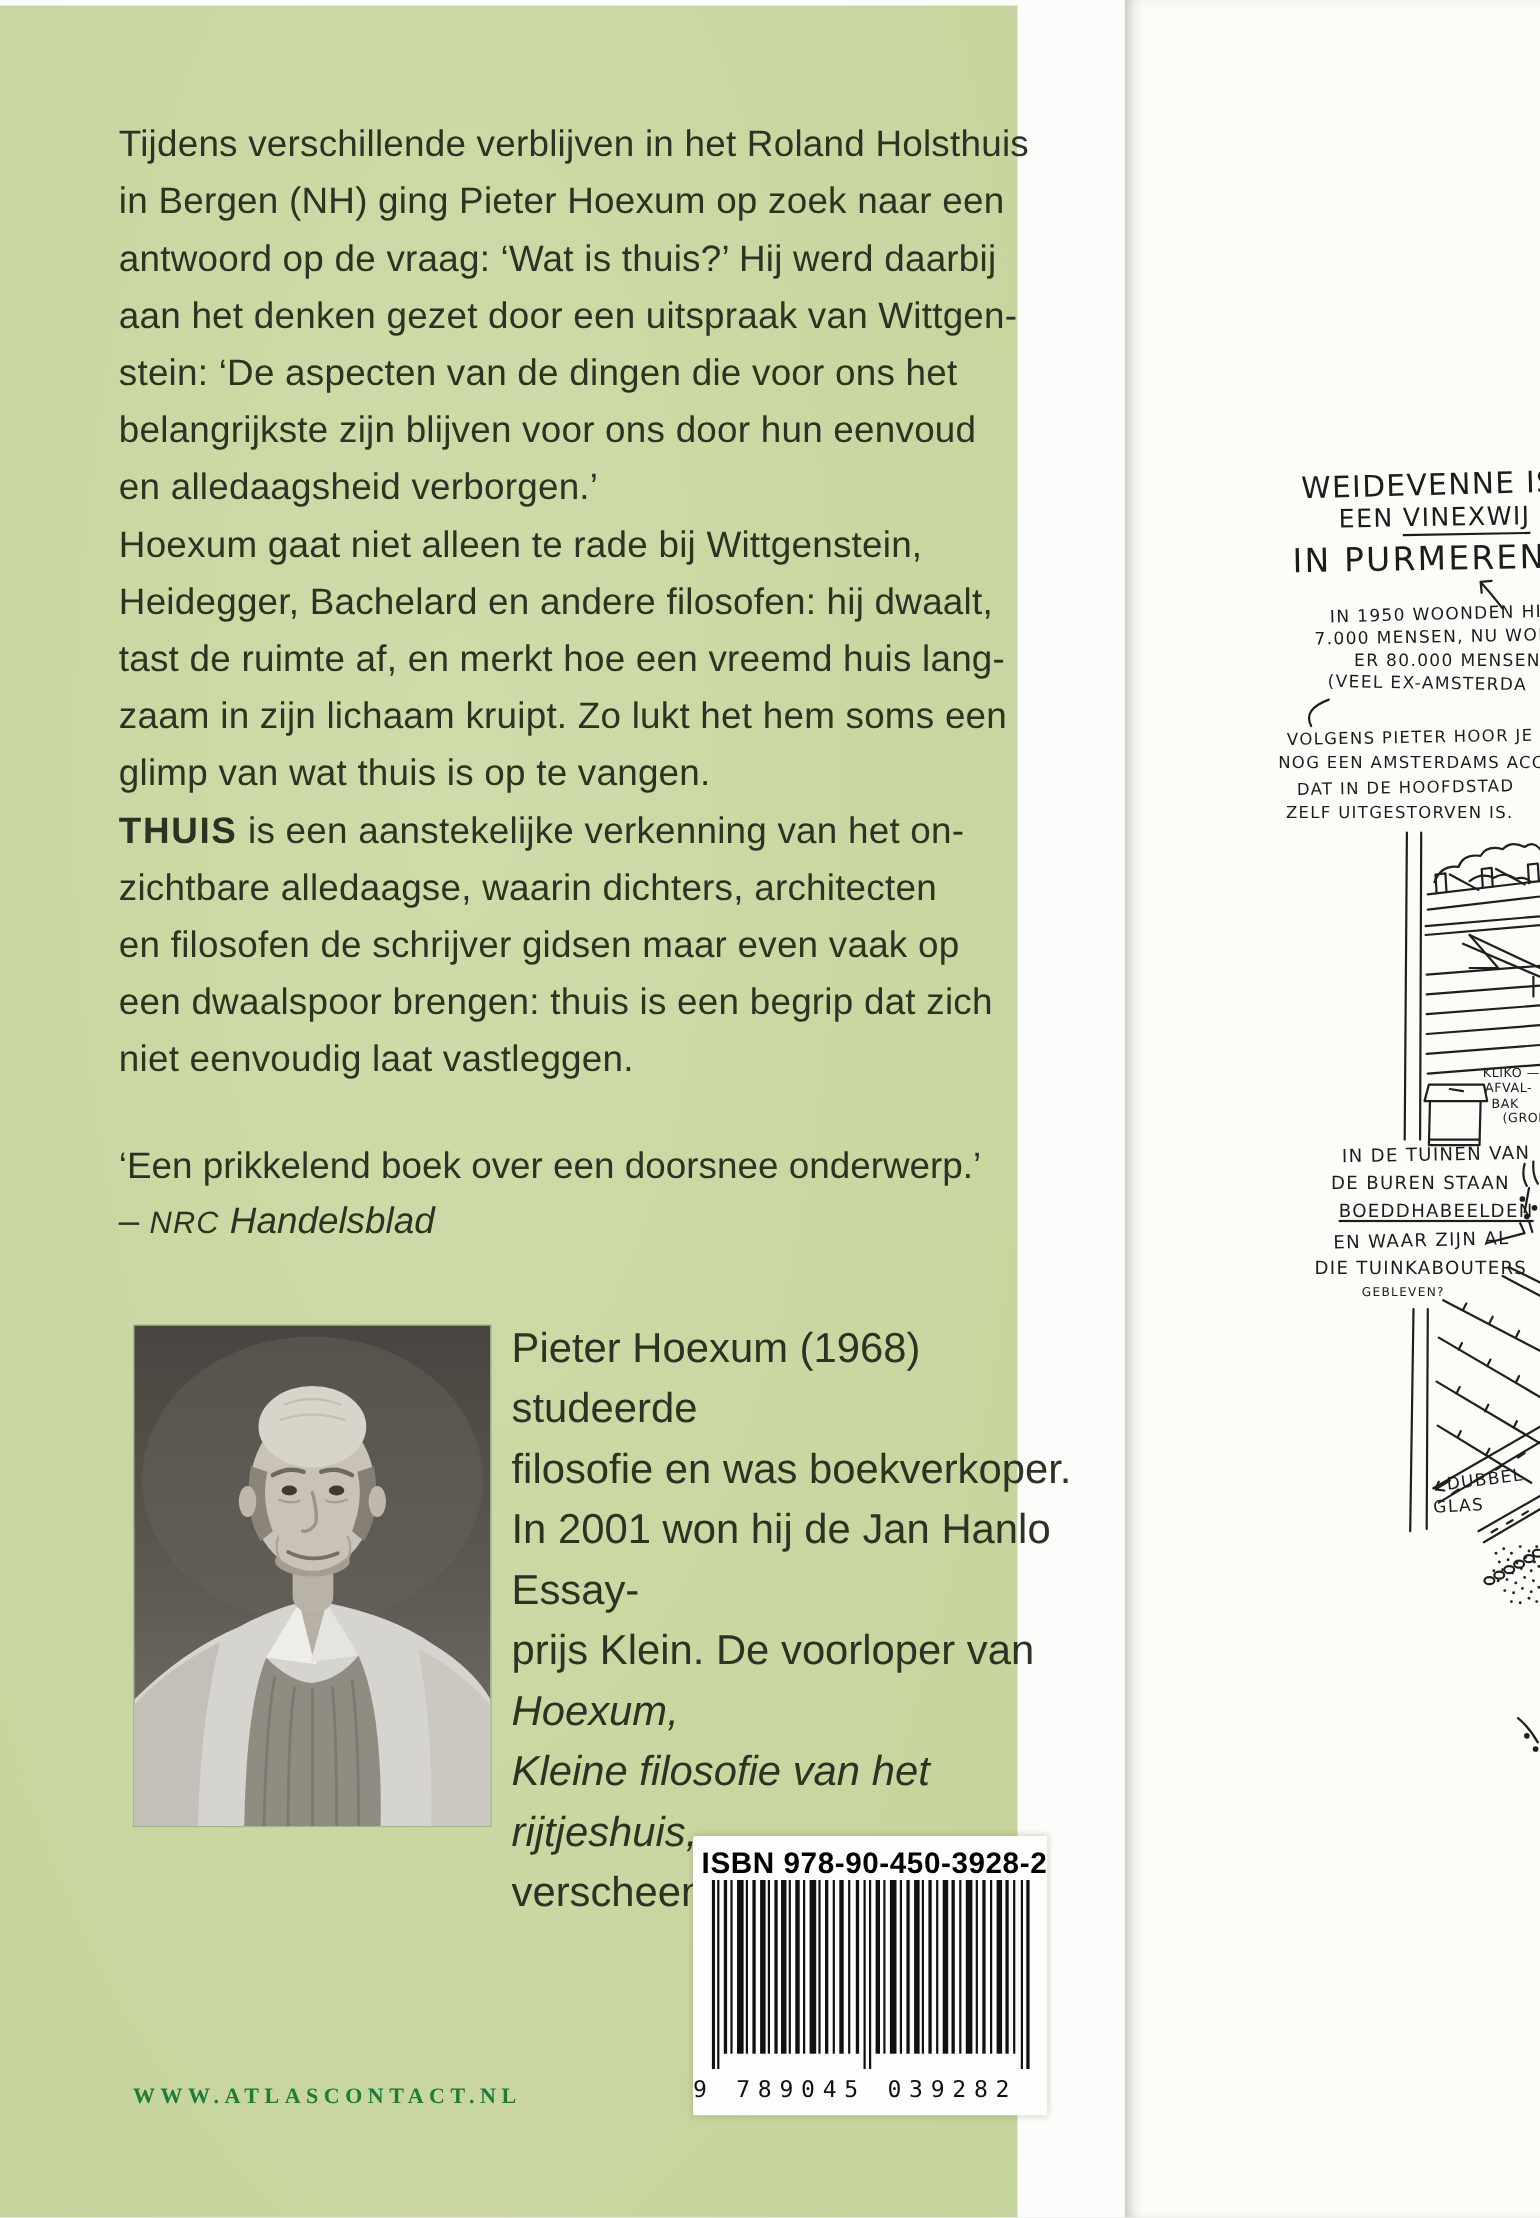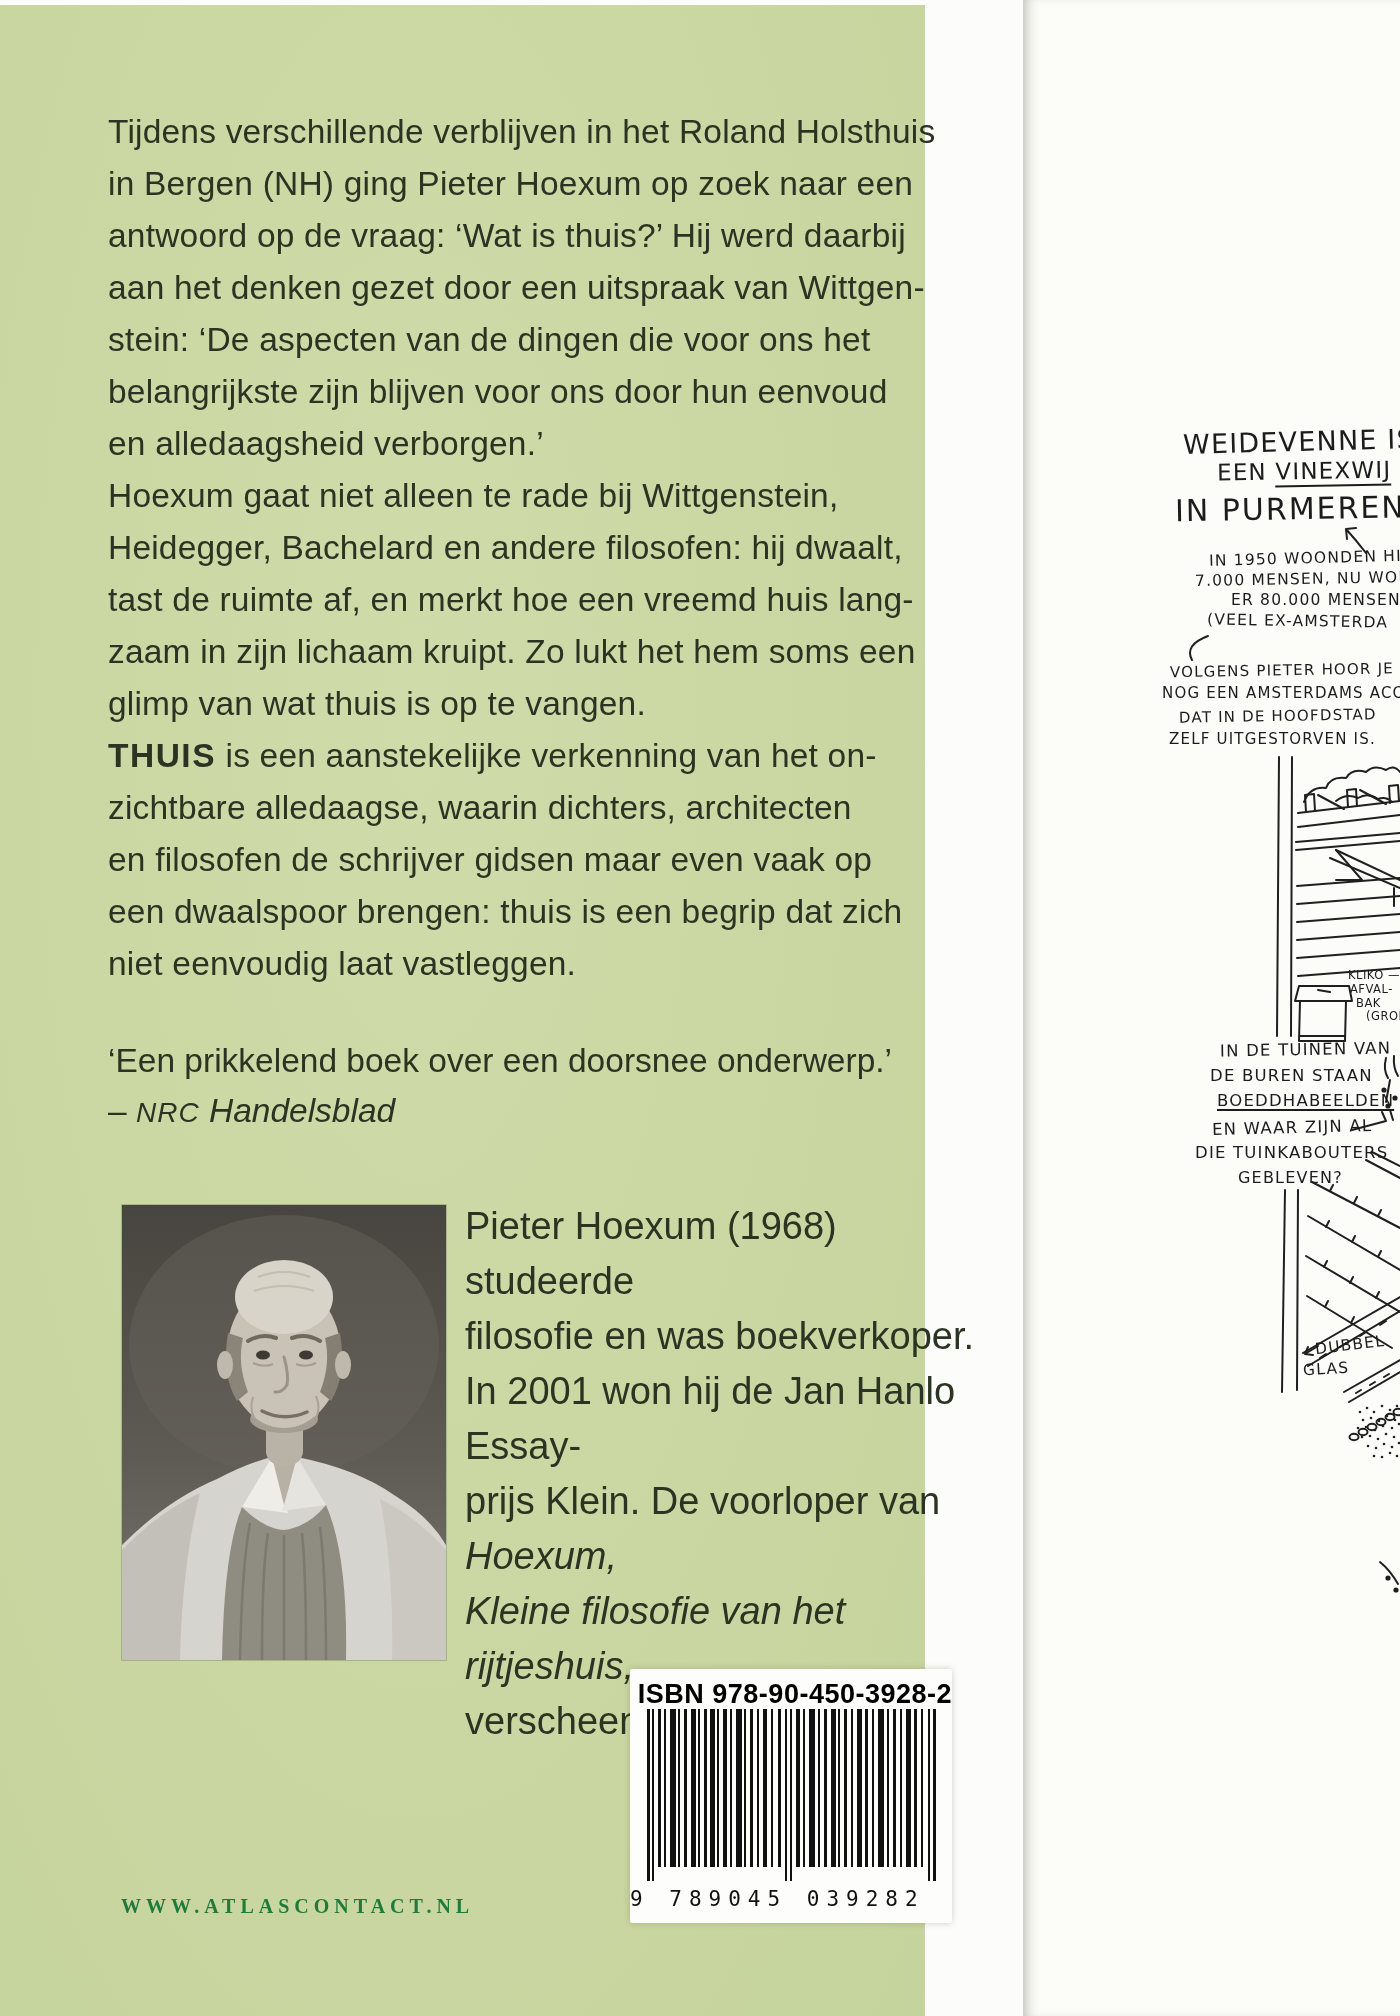--- a/index.html
+++ b/index.html
@@ -51,21 +51,21 @@
   .ac3{left:146px;top:730px;font-size:15px;}
   .kl0{left:325px;top:968px;font-size:11.5px;letter-spacing:.5px;}
   .kl1{left:327px;top:982px;font-size:11.5px;letter-spacing:.5px;}
   .kl2{left:333px;top:996px;font-size:11.5px;letter-spacing:.5px;}
   .kl3{left:321px;top:1009px;font-size:11.5px;letter-spacing:.5px;margin-left:22px;}
   .tu0{left:197px;top:1040px;font-size:16.5px;transform:rotate(-1deg);}
   .tu1{left:187px;top:1066px;font-size:16.5px;}
   .tu2{left:194px;top:1091px;font-size:16.5px;}
   .tu3{left:189px;top:1118px;font-size:16.5px;transform:rotate(-1.5deg);}
   .tu4{left:172px;top:1143px;font-size:16.5px;}
-  .tu5{left:215px;top:1168px;font-size:16px;}
+  .tu5{left:215px;top:1168px;font-size:11px;}
   .gl0{left:292px;top:1336px;font-size:15.5px;transform:rotate(-7deg);}
   .gl1{left:280px;top:1360px;font-size:15.5px;transform:rotate(-3deg);}
 </style>
 </head>
 <body>
 
 <div id="page">
 
   <div class="cover">
 

